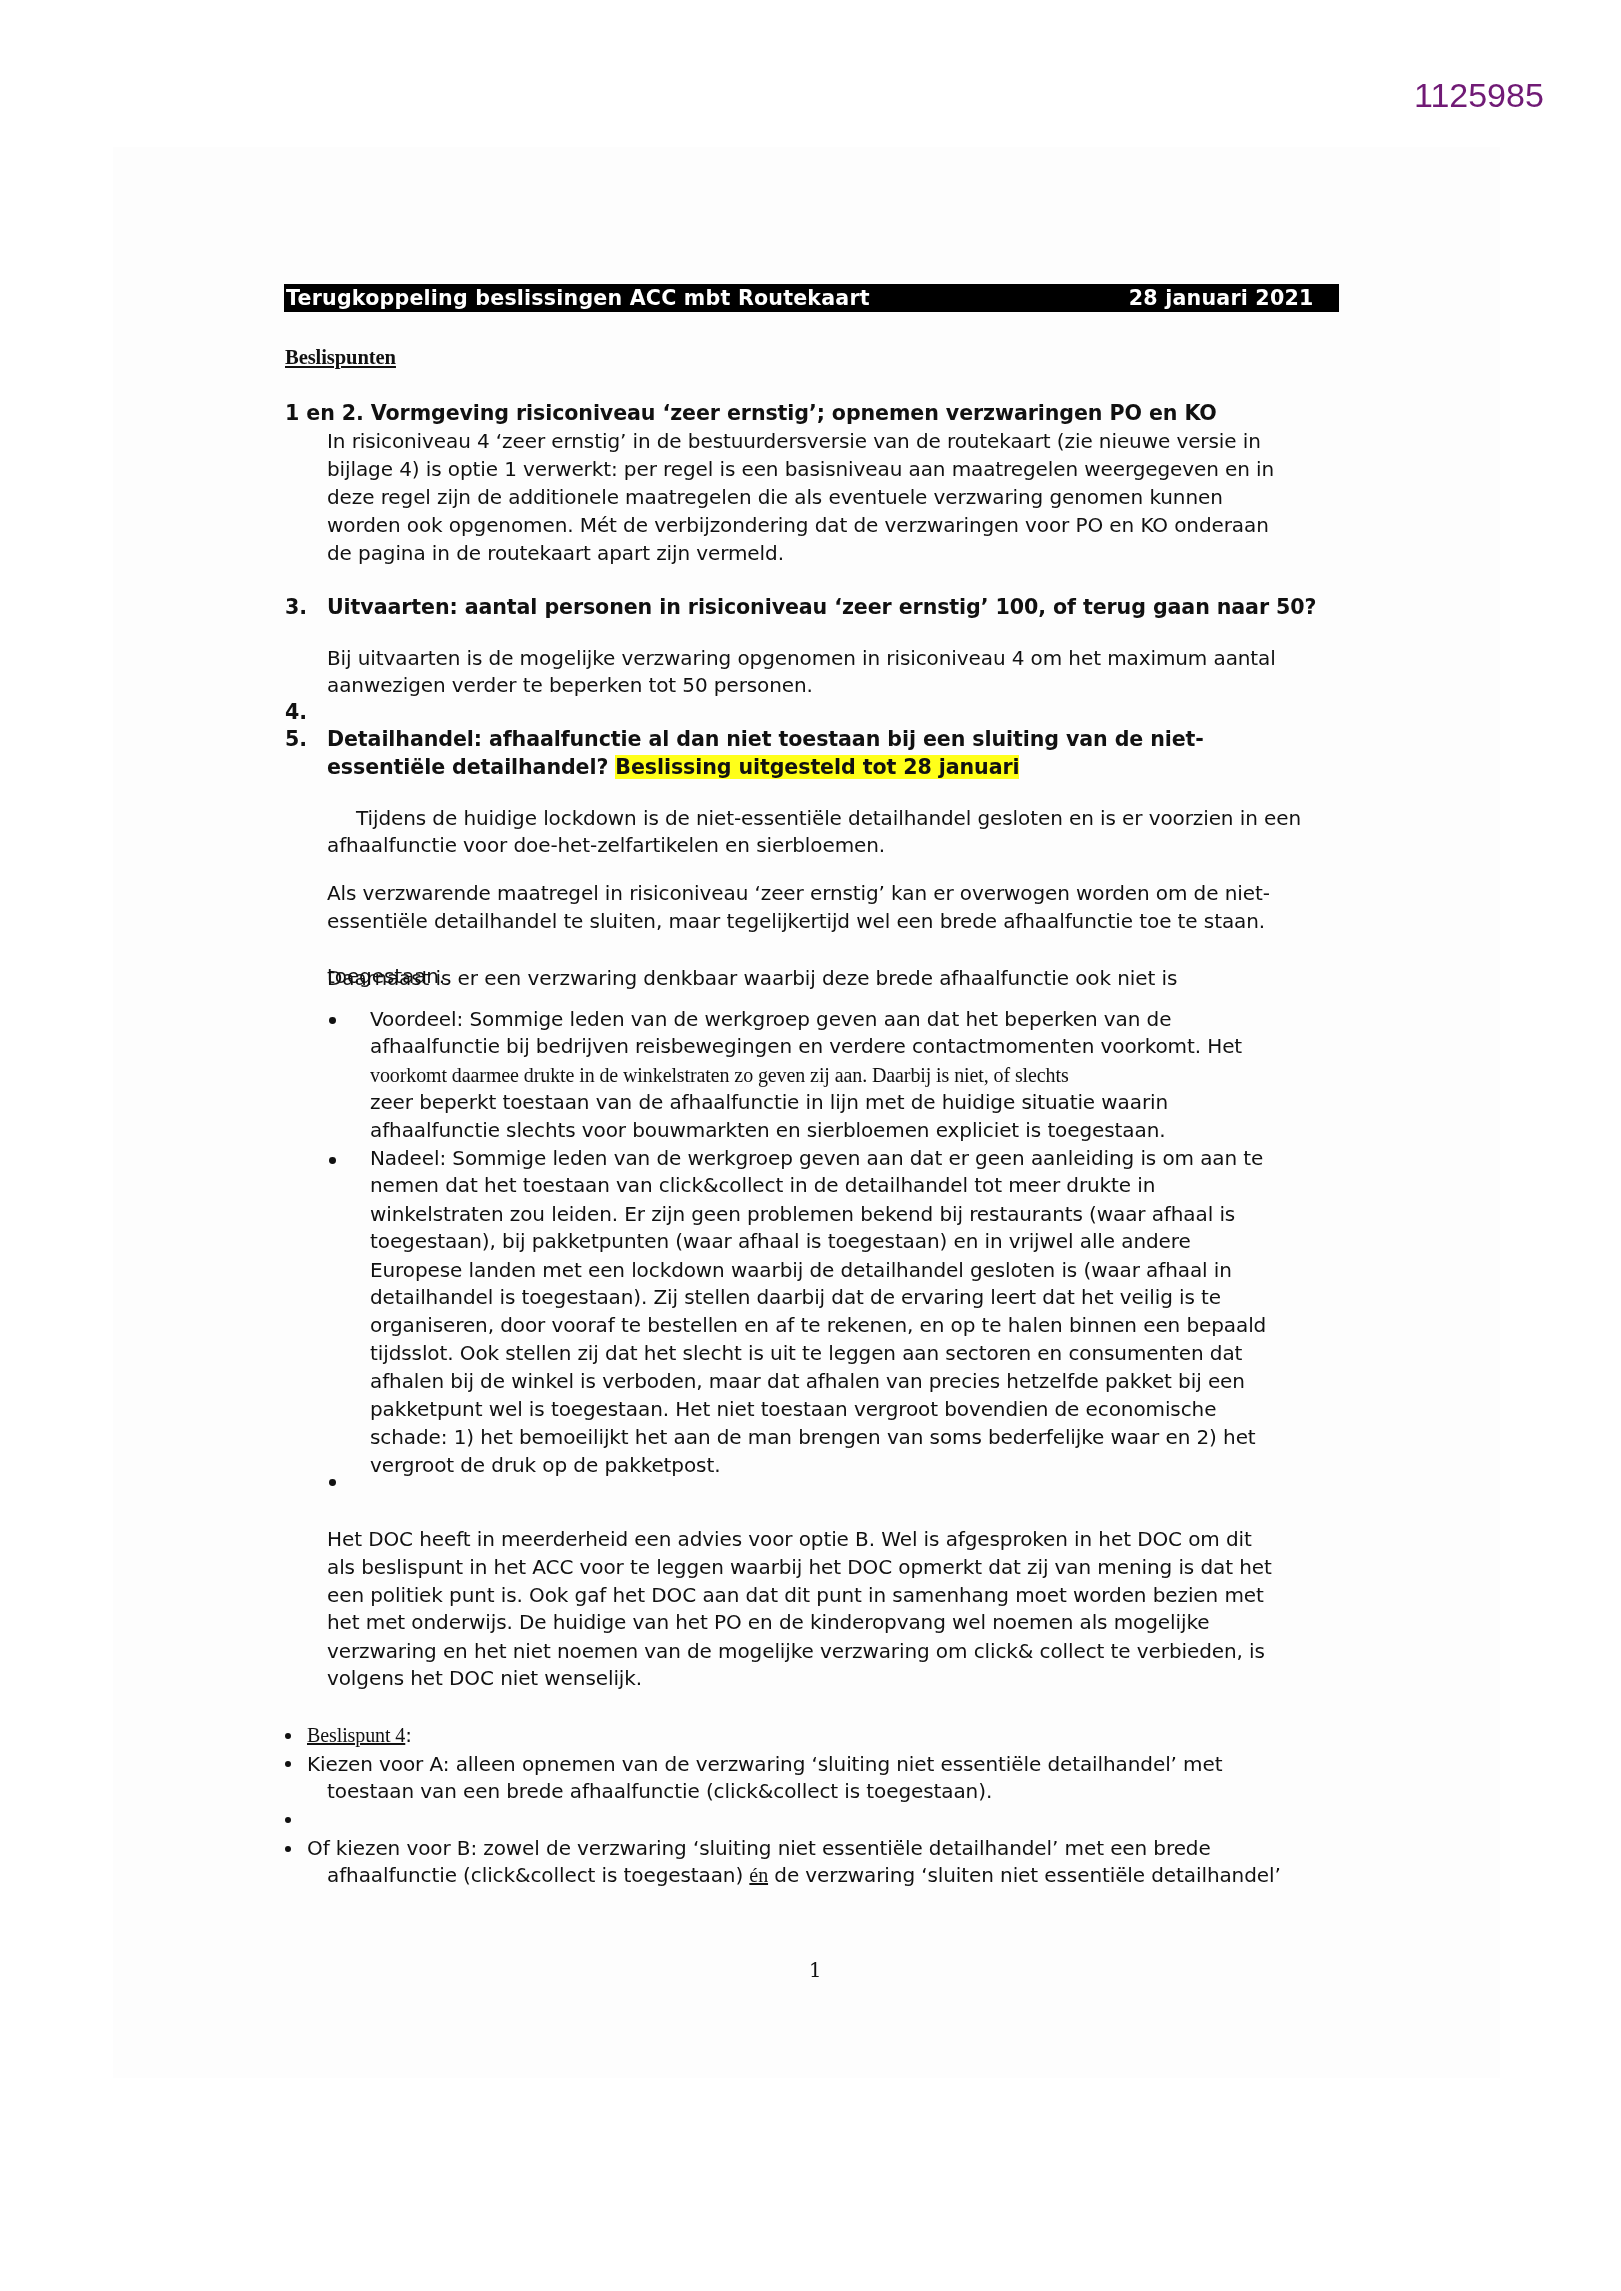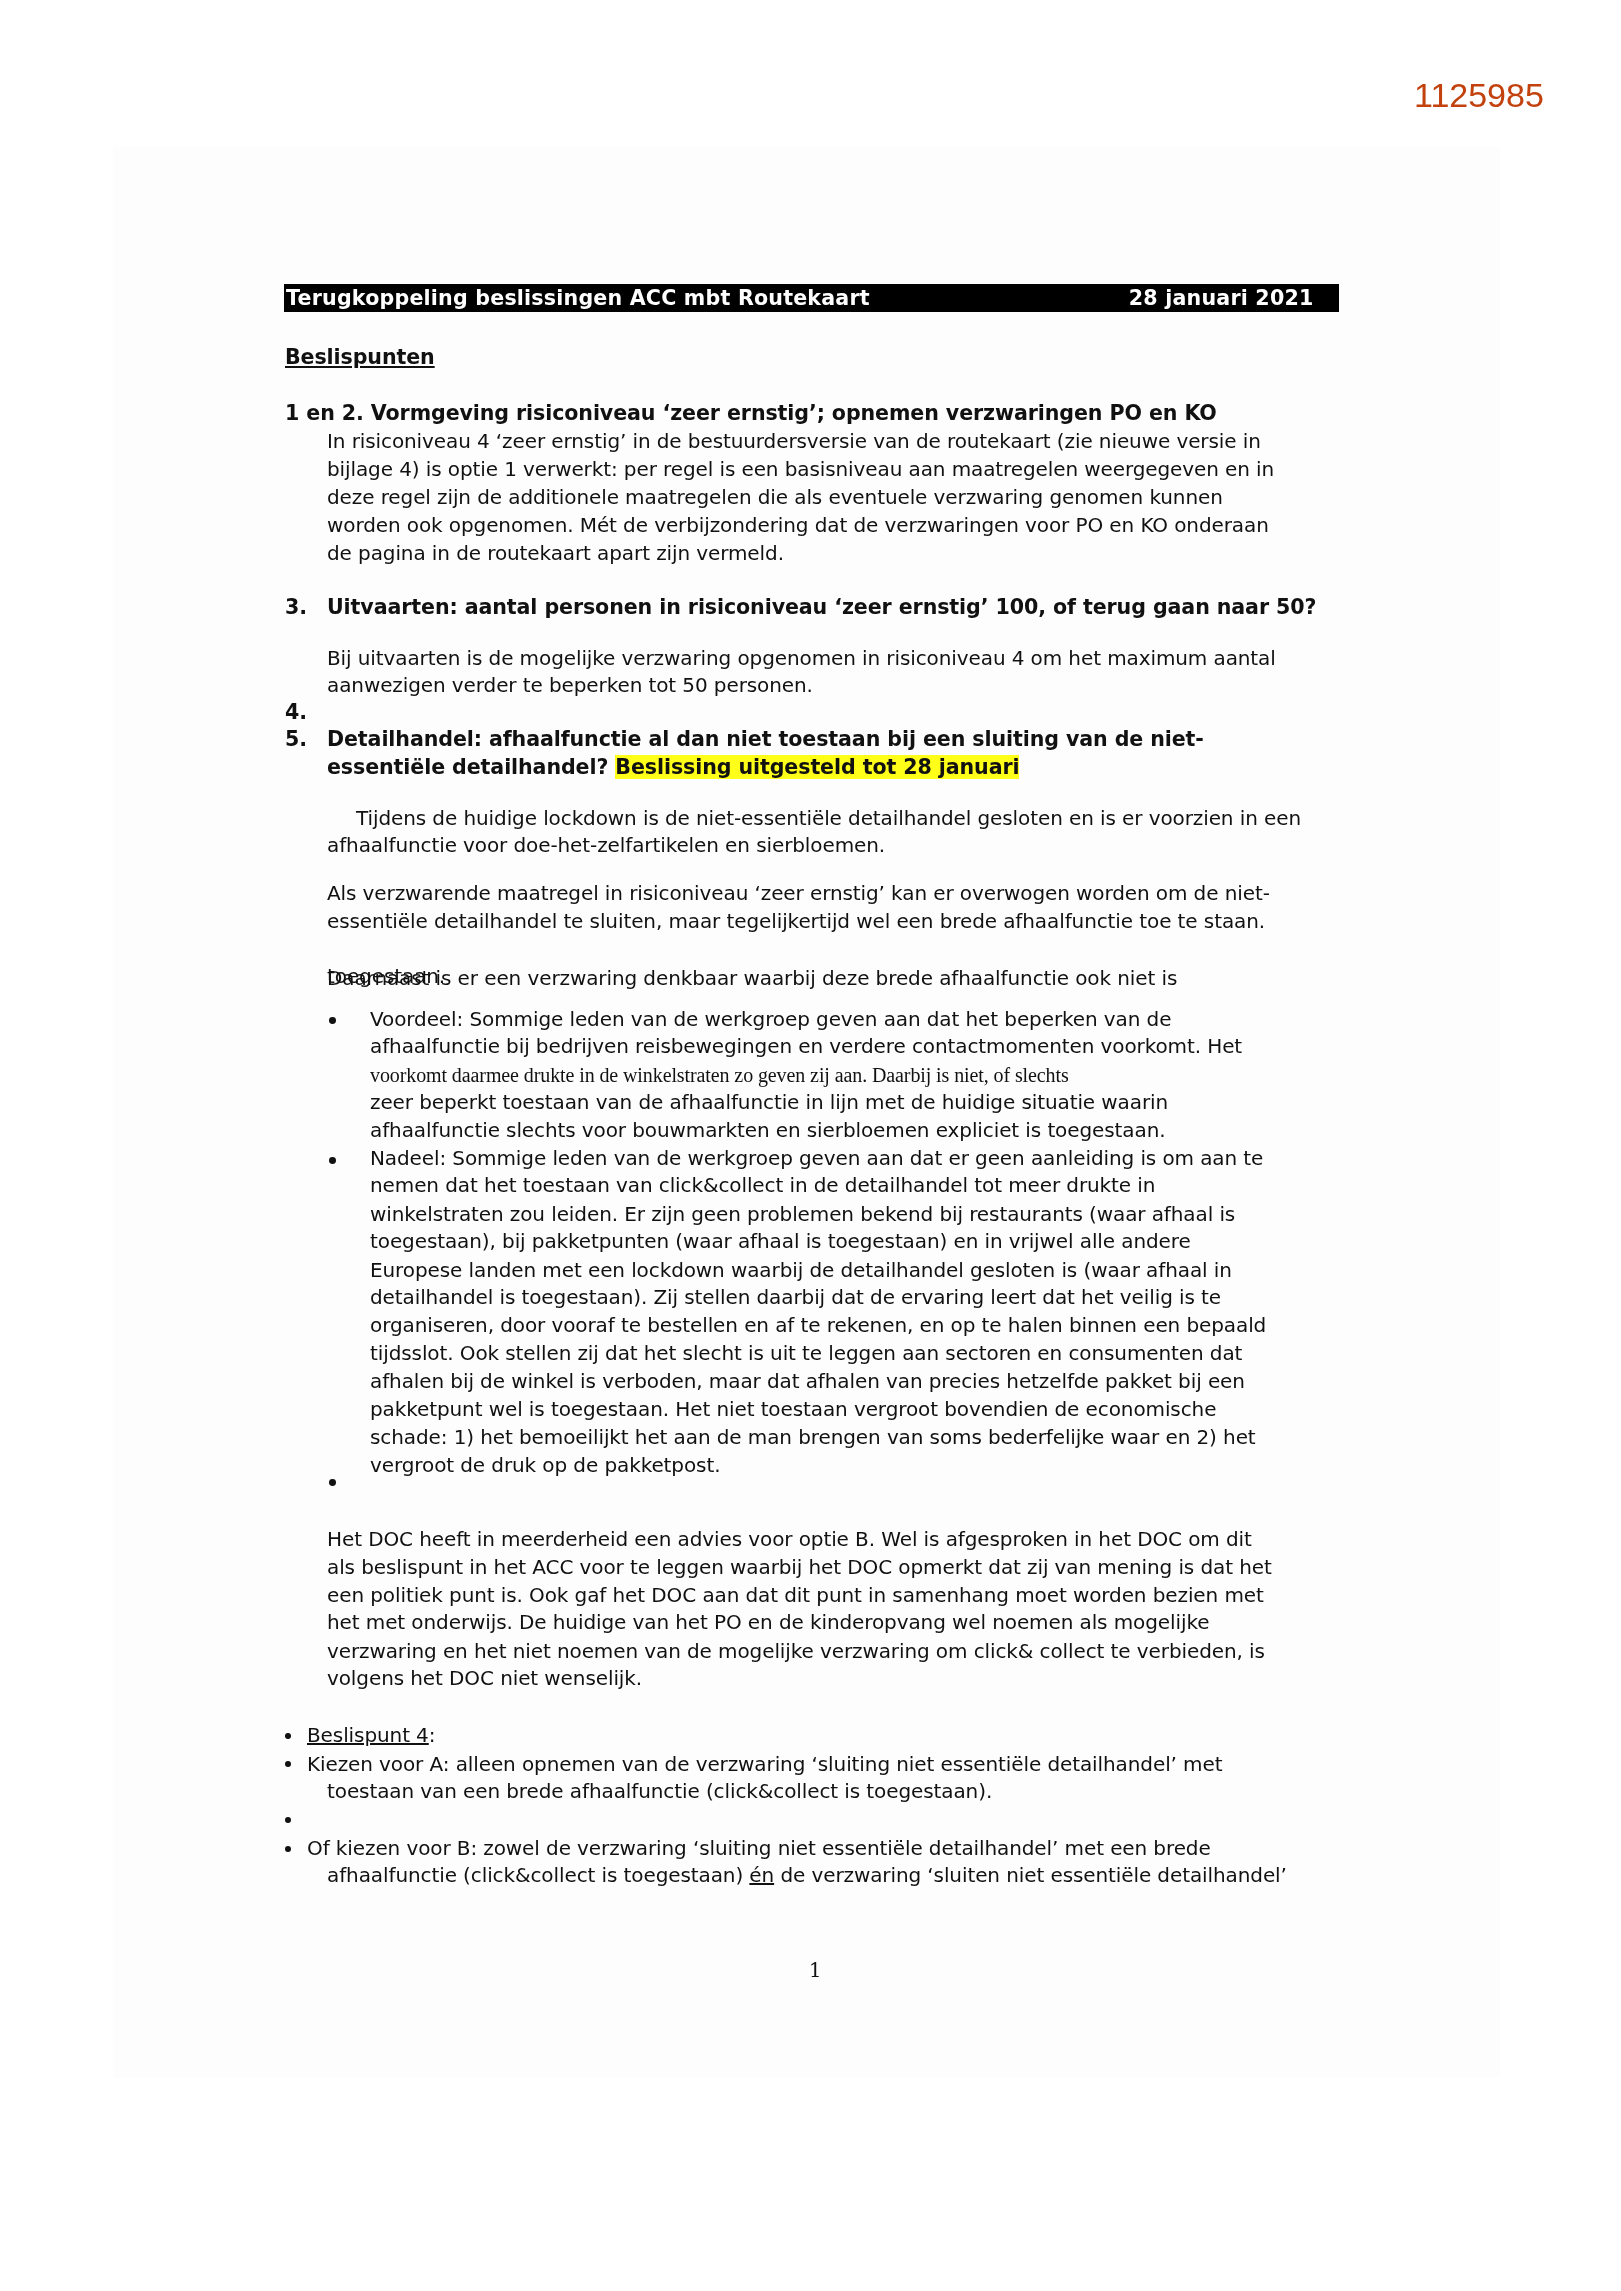--- a/index.html
+++ b/index.html
@@ -7,34 +7,34 @@
     width:1621px; height:2292px; position:relative; background:#ffffff;
     font-family:"DejaVu Sans", sans-serif; color:#111;
     overflow:hidden;
   }
   .page-area {
     position:absolute; left:113px; top:147px; width:1387px; height:1931px;
     background:#fdfdfd;
   }
   .doc-id {
     position:absolute; left:1414px; top:76px;
-    font-family:"Liberation Sans", sans-serif; font-size:34px; color:#c2410c;
+    font-family:"Liberation Sans", sans-serif; font-size:34px; color:#701a75;
   }
   .header-bar {
     position:absolute; left:284px; top:284px; width:1055px; height:28px;
     background:#000; color:#fff; font-weight:bold; font-size:20.6px;
     display:flex; justify-content:space-between; align-items:center;
     box-sizing:border-box; padding:0 25.5px 0 2px; letter-spacing:0.2px;
   }
   .ln {
     position:absolute; white-space:nowrap; font-size:20px; line-height:27.4px;
     letter-spacing:-0.1px;
   }
   .b { font-weight:bold; font-size:20.6px; }
-  .u { text-decoration:underline; }
+  .u { text-decoration:underline;font-family:Liberation Serif, serif; }
   .hl { background:#ffff1a; }
   .bullet {
     position:absolute; width:6.9px; height:6.9px; border-radius:50%; background:#111;
   }
   .bullet.sm { width:5.9px; height:5.9px; }
   .pageno {
     position:absolute; left:809px; top:1959px; font-family:"DejaVu Serif", serif; font-size:19.6px;
   }
 </style>
 </head>

